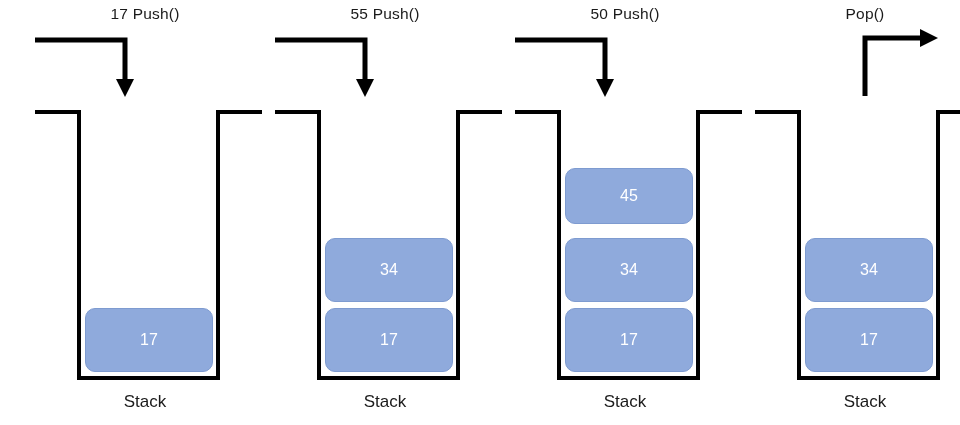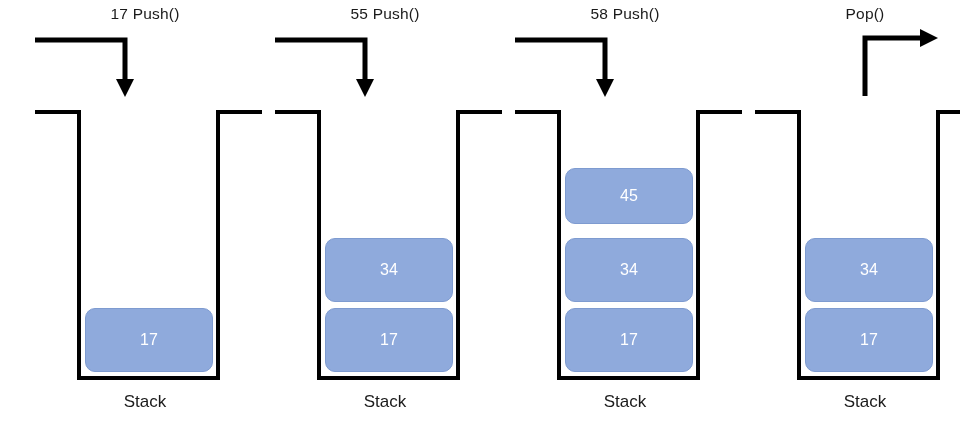--- a/index.html
+++ b/index.html
@@ -97,21 +97,21 @@
         <g>
           <path d="M 10 40 L 100 40 L 100 81" fill="none" stroke="#000000" stroke-width="5" stroke-linecap="butt" stroke-linejoin="miter"></path>
           <polygon points="91,79 109,79 100,97" fill="#000000"></polygon>
         </g>
       </svg>
       <div class="cell" style="left: 60px; top: 238px; width: 128px; height: 64px; background: rgb(143, 170, 220); border-color: rgb(126, 155, 208); color: rgb(255, 255, 255);">34</div>
       <div class="cell" style="left: 60px; top: 308px; width: 128px; height: 64px; background: rgb(143, 170, 220); border-color: rgb(126, 155, 208); color: rgb(255, 255, 255);">17</div>
       <div class="stack-label">Stack</div>
     </div>
     <div class="panel" style="left: 480px;">
-      <div class="op-label">58 Push()</div>
+      <div class="op-label">50 Push()</div>
       <svg class="svg-layer" viewBox="0 0 240 425" width="240" height="425">
         <path d="M 10 112 L 54 112 L 54 378 L 193 378 L 193 112 L 237 112" fill="none" stroke="#000000" stroke-width="4" stroke-linecap="butt" stroke-linejoin="miter"></path>
         <g>
           <path d="M 10 40 L 100 40 L 100 81" fill="none" stroke="#000000" stroke-width="5" stroke-linecap="butt" stroke-linejoin="miter"></path>
           <polygon points="91,79 109,79 100,97" fill="#000000"></polygon>
         </g>
       </svg>
       <div class="cell" style="left: 60px; top: 168px; width: 128px; height: 56px; background: rgb(143, 170, 220); border-color: rgb(126, 155, 208); color: rgb(255, 255, 255);">45</div>
       <div class="cell" style="left: 60px; top: 238px; width: 128px; height: 64px; background: rgb(143, 170, 220); border-color: rgb(126, 155, 208); color: rgb(255, 255, 255);">34</div>
       <div class="cell" style="left: 60px; top: 308px; width: 128px; height: 64px; background: rgb(143, 170, 220); border-color: rgb(126, 155, 208); color: rgb(255, 255, 255);">17</div>

